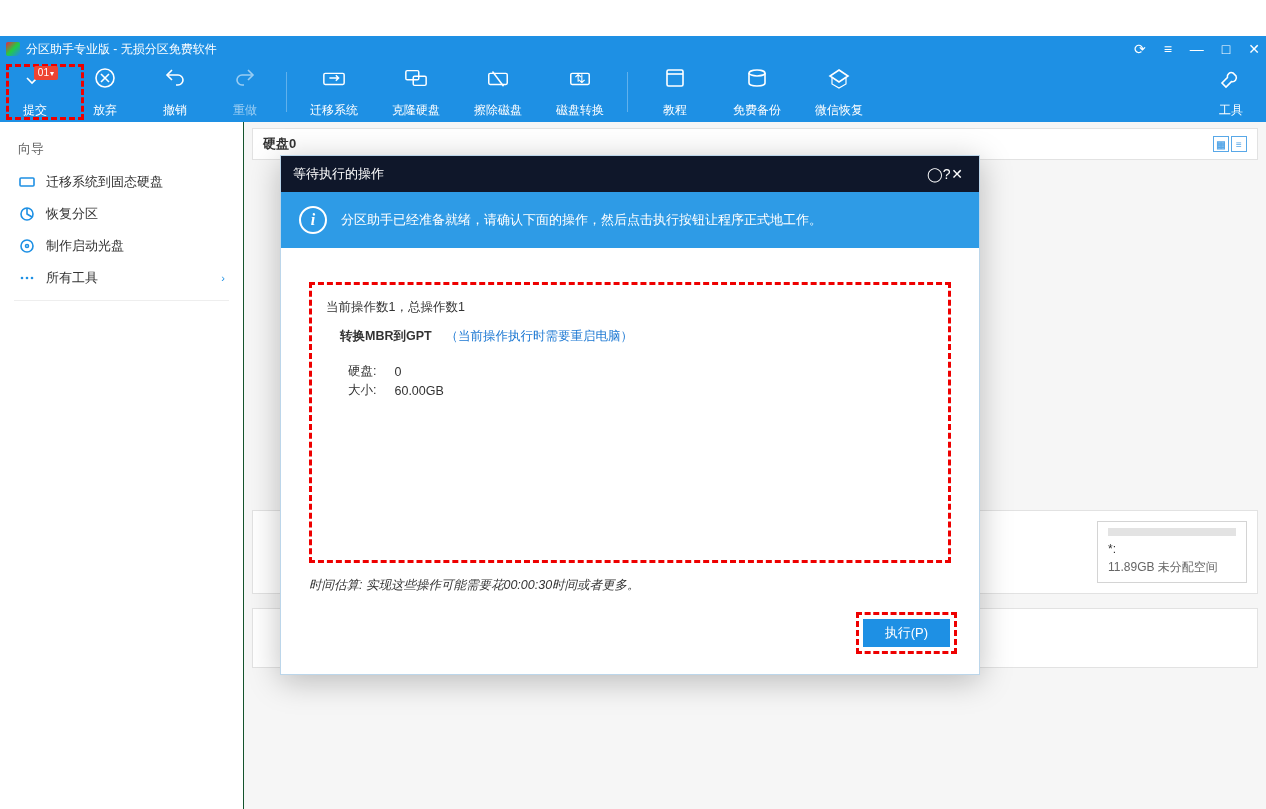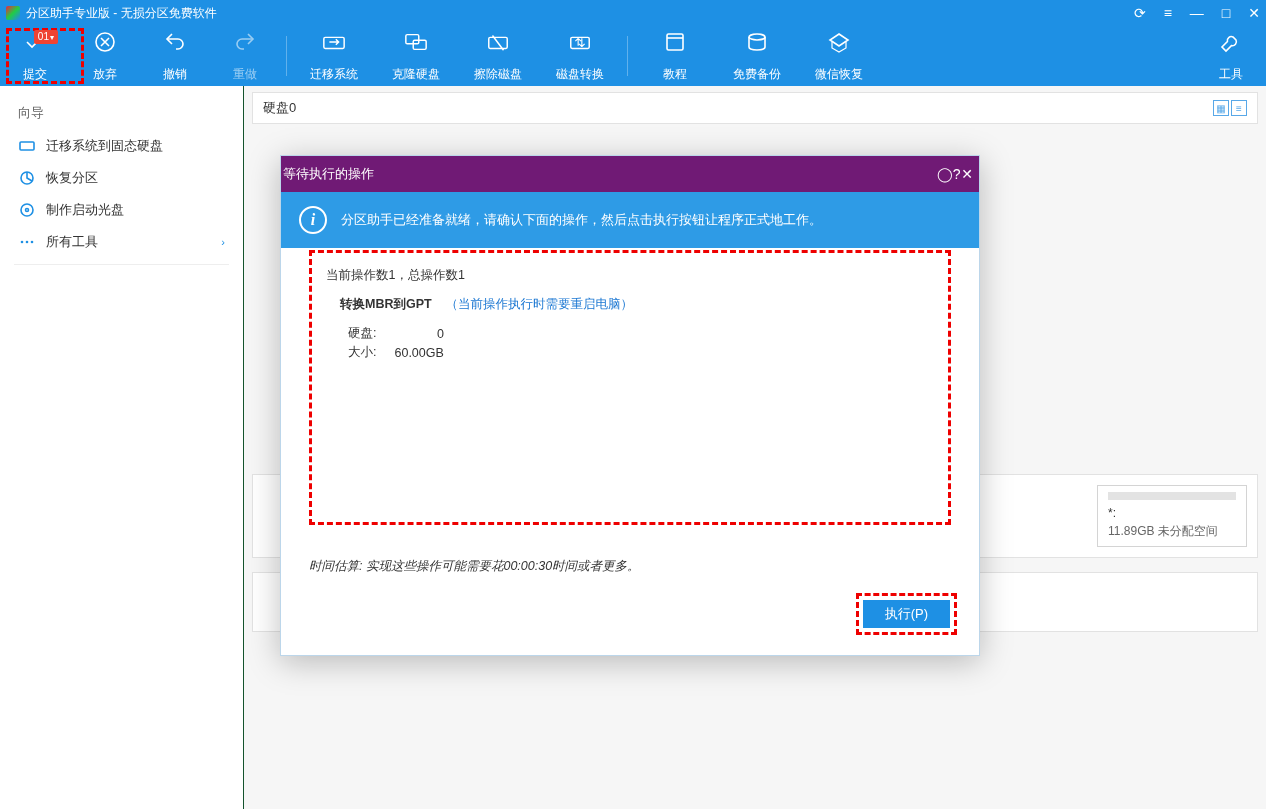--- a/index.html
+++ b/index.html
@@ -1,19 +1,19 @@
 <!DOCTYPE html>
 <html><head>
 <meta charset="utf-8">
 <style>
 * { margin: 0; padding: 0; box-sizing: border-box; font-family: "Microsoft YaHei", "Segoe UI", sans-serif; }
 body { width: 1266px; height: 809px; background: #fff; overflow: hidden; position: relative; }
 
 
-.titlebar { height: 26px; background: #1E90E4; display: flex; align-items: center; padding: 4px 6px; color: #fff; font-size: 12px; }
+.titlebar { height: 26px; background: #1E90E4; display: flex; align-items: center; padding: 4px 6px; color: #fff; font-size: 12px; margin-top: 36px; }
 .titlebar .logo { width: 14px; height: 14px; background: linear-gradient(135deg,#e24,#2c4,#28e); border-radius: 2px; margin-right: 6px; }
 .titlebar .title { flex: 1; }
 .titlebar .win-controls { display: flex; gap: 18px; align-items: center; }
 .titlebar .win-controls span { cursor: pointer; font-size: 14px; line-height: 1; }
 
 
 .toolbar { height: 60px; background: #1E90E4; display: flex; align-items: center; color: #fff; }
 .tool-item { width: 82px; height: 60px; display: flex; flex-direction: column; align-items: center; justify-content: center; gap: 12px; cursor: pointer; position: relative; }
 .tool-item.small { width: 70px; }
 .tool-item .ico { width: 24px; height: 24px; display: flex; align-items: center; justify-content: center; }
@@ -32,44 +32,44 @@
 .sidebar { width: 244px; border-right: 1px solid #14532d; background: #fff; padding: 10px 0; }
 .side-title { font-size: 13px; color: #666; padding: 8px 18px; }
 .side-item { display: flex; align-items: center; gap: 10px; padding: 7px 18px; font-size: 13px; color: #333; cursor: pointer; }
 .side-item .sico { width: 18px; height: 18px; display:flex;align-items:center;justify-content:center;}
 .side-item .sico svg{stroke:#1E90E4;fill:none;stroke-width:1.6;}
 .side-item.more .sico svg{stroke:#1E90E4;}
 .side-item .chev { margin-left:auto;color:#1E90E4;font-size:11px;}
 .side-sep{height:1px;background:#eee;margin:6px 14px;}
 
 .content { flex:1; background:#f6f6f6; padding:6px 8px; position:relative; overflow:hidden;}
-.disk-header{background:#fff;border:1px solid #e2e2e2;padding:6px 10px;font-size:13px;font-weight:normal;color:#333;display:flex;align-items:center;}
+.disk-header{background:#fff;border:1px solid #e2e2e2;padding:6px 10px;font-size:13px;font-weight:bold;color:#333;display:flex;align-items:center;}
 .disk-header .view-toggle{margin-left:auto;display:flex;gap:2px;}
 .disk-header .view-toggle span{width:16px;height:16px;border:1px solid #58a8e8;display:inline-flex;align-items:center;justify-content:center;font-size:10px;color:#58a8e8;cursor:pointer;}
 
 .part-row{background:#fff;border:1px solid #e2e2e2;margin-top:10px;padding:10px;display:flex;gap:14px;}
 .part-box{border:1px solid #d4d4d4;padding:6px 10px;font-size:12px;color:#444;background:#fff;min-width:150px;}
 .part-box .bar{height:8px;background:#e3e3e3;margin-bottom:6px;}
 .part-box .pname{font-size:12px;color:#333;}
 .part-box .pinfo{font-size:12px;color:#666;margin-top:3px;}
 
 .dashed-highlight{position:absolute;border:3px dashed #e00;pointer-events:none;}
 #submit-highlight{left:6px;top:2px;width:78px;height:56px;}
 .modal{position:absolute;left:280px;top:155px;width:700px;background:#fff;border:1px solid #bcd6ea;box-shadow:0 6px 30px rgba(0,0,0,.25);}
-.modal-title{height:36px;background:#701a75;color:#fff;display:flex;align-items:center;padding:0 2px;font-size:13px;}
+.modal-title{height:36px;background:#0f172a;color:#fff;display:flex;align-items:center;padding:0 12px;font-size:13px;}
 .modal-title .mtxt{flex:1;}
 .modal-title .mico{width:20px;text-align:center;cursor:pointer;font-size:14px;}
 .modal-info{background:#2E9BE6;color:#fff;padding:14px 18px;display:flex;align-items:center;gap:14px;font-size:13px;}
 .modal-info .info-ico{width:28px;height:28px;border:2px solid #fff;border-radius:50%;display:flex;align-items:center;justify-content:center;font-weight:bold;font-style:italic;font-family:serif;font-size:16px;}
-.modal-body{padding:2px 28px 14px;font-size:12.5px;color:#333;position:relative;min-height:310px;}
+.modal-body{padding:34px 28px 14px;font-size:12.5px;color:#333;position:relative;min-height:310px;}
 .modal-body .ops-box{border:3px dashed #e00;padding:14px 14px 160px;min-height:240px;}
 .modal-body .op-count{margin-bottom:12px;}
 .modal-body .op-title{font-weight:bold;margin-left:14px;}
 .modal-body .op-warn{color:#1976d2;margin-top:46px;}
-.modal-body table{font-size:12.5px;margin-left:22px;margin-top:11px;border-collapse:collapse;text-align:right;}
+.modal-body table{font-size:12.5px;margin-left:22px;margin-top:17px;border-collapse:collapse;}
 .modal-body td{padding:1px 18px 1px 0;}
 .modal-time{padding:0 28px 18px;font-size:12.5px;color:#333;font-style:italic;}
 .modal-footer{padding:0 22px 20px;display:flex;justify-content:flex-end;}
 .btn-exec{background:#1E90E4;color:#fff;border:none;padding:5px 22px;font-size:13px;cursor:pointer;}
 .btn-exec-wrap{border:3px dashed #e00;padding:4px;}
 
 </style>
 </head>
 <body>
 

